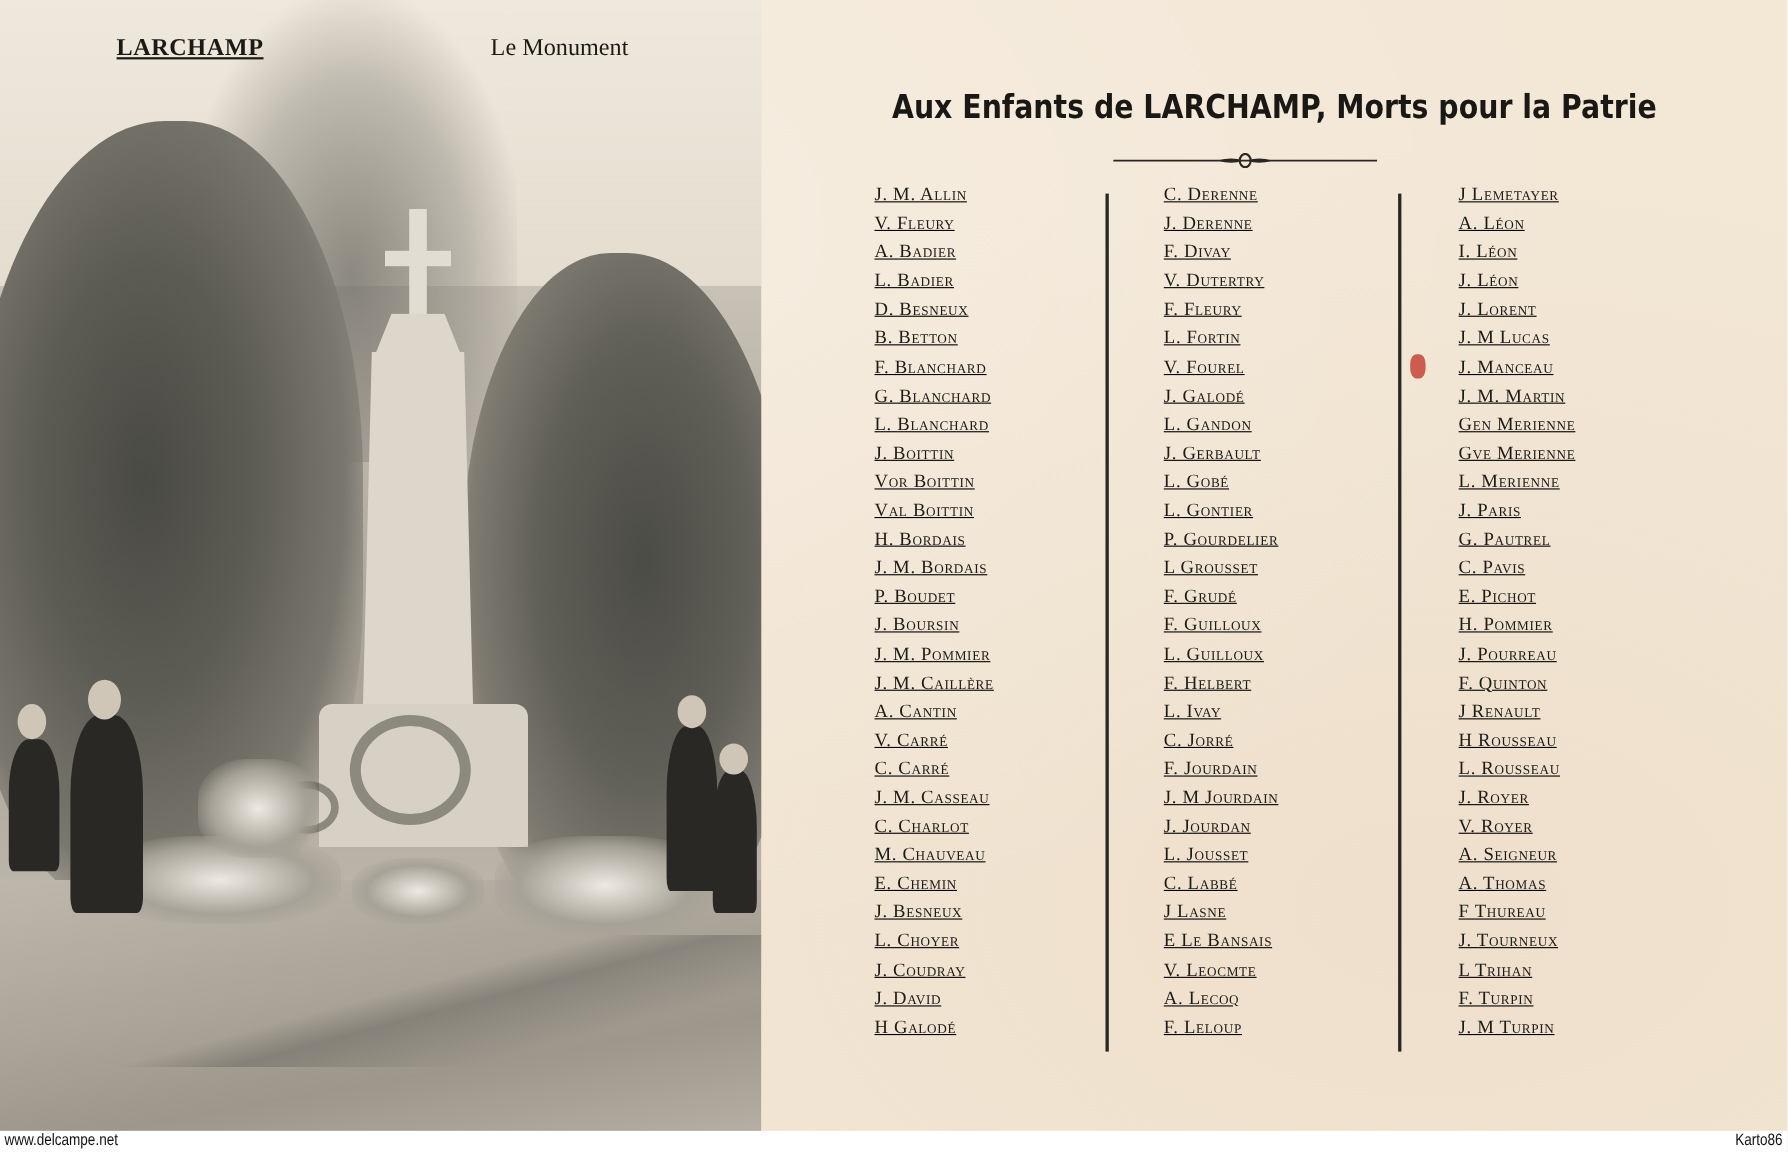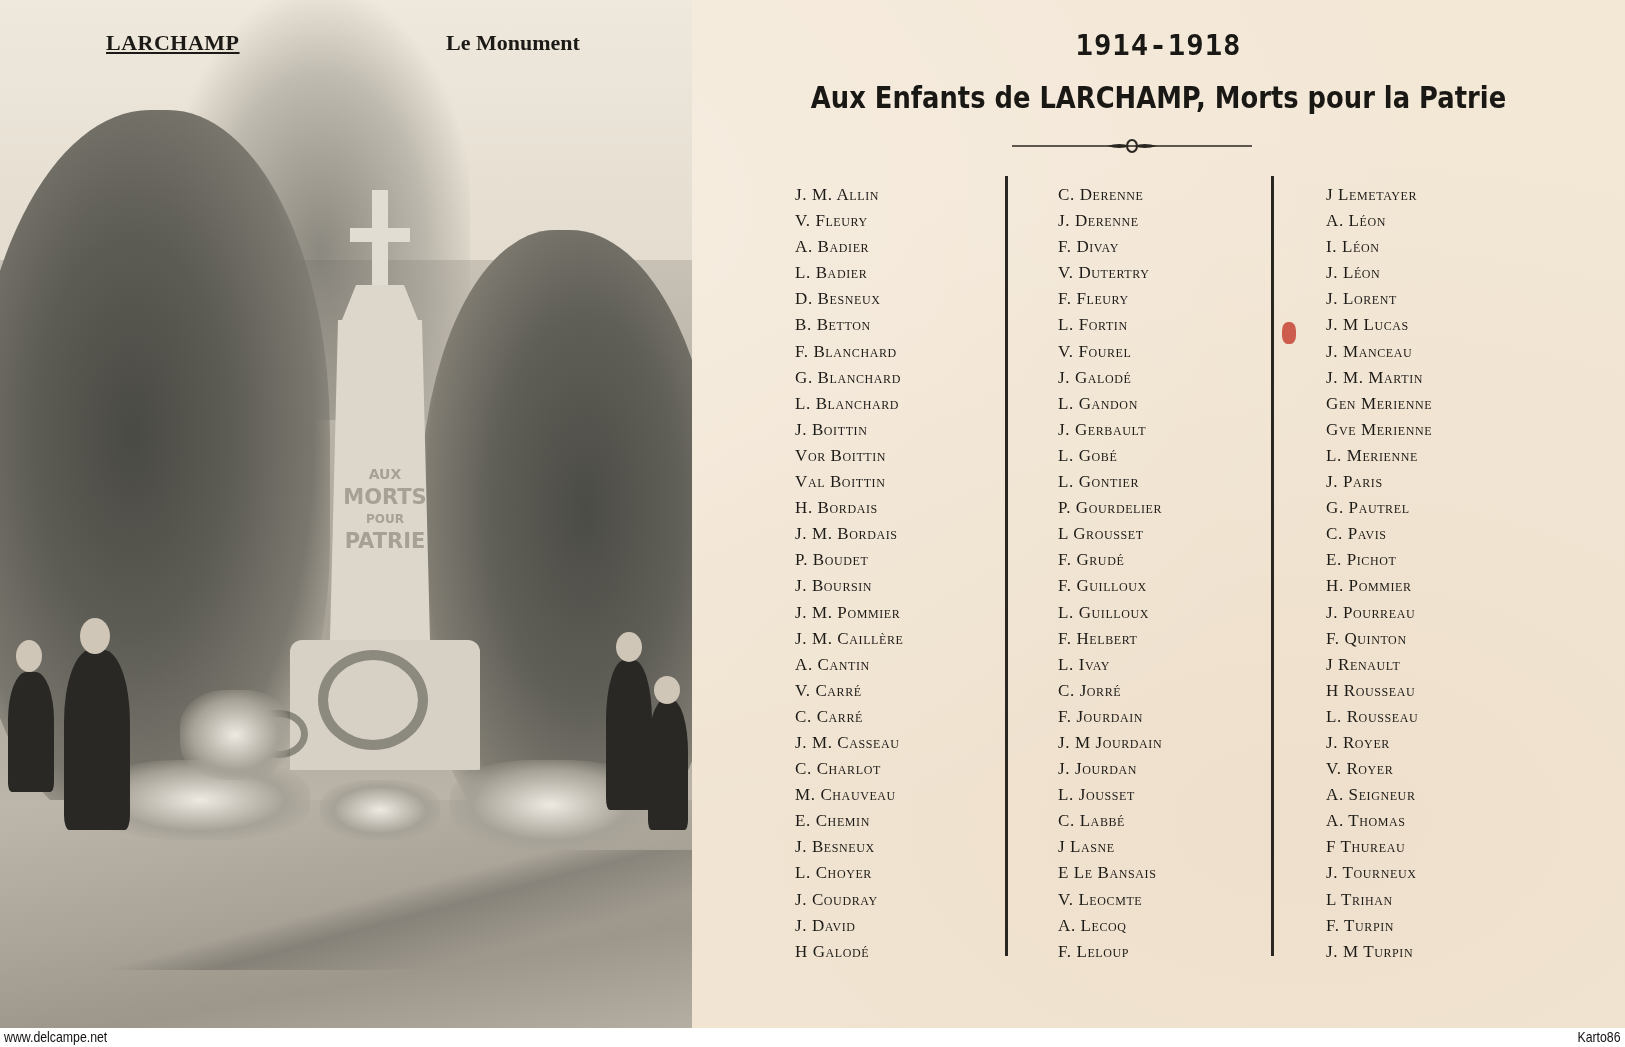--- a/index.html
+++ b/index.html
@@ -43,33 +43,33 @@
       clip-path: polygon(8% 0, 92% 0, 100% 100%, 0 100%); }
     .monument-base { position: absolute; left: 290px; top: 640px; width: 190px; height: 130px; background: #d7d1c5; border-radius: 12px 12px 0 0; }
     .monument-text { position: absolute; left: 335px; top: 465px; width: 100px; text-align: center;
       font-family: "DejaVu Sans", sans-serif; font-weight: bold; color: rgba(120,115,105,0.55); font-size: 21px; line-height: 28px; }
     .wreath { position: absolute; border-radius: 50%; border: 10px solid rgba(90,88,80,0.6); }
     .flowers { position: absolute; border-radius: 40%; background: radial-gradient(ellipse, #eeeae2 0%, #a7a297 55%, rgba(120,116,108,0) 80%); }
     .person { position: absolute; background: #2a2825; border-radius: 40% 40% 8% 8%; }
     .head { position: absolute; background: #cfc6b8; border-radius: 50%; }
 
     .photo-caption-town { position: absolute; left: 106px; top: 30px; font-size: 22px; font-weight: bold; color: #1c1a16; letter-spacing: 0.5px; text-decoration: underline; }
-    .photo-caption-title { position: absolute; left: 446px; top: 30px; font-size: 22px; font-weight: bold; color: #1c1a16; }
+    .photo-caption-title { position: absolute; left: 446px; top: 30px; font-size: 22px; font-weight: normal; color: #1c1a16; }
     .photo-credit { position: absolute; left: 82px; top: 930px; font-size: 16px; font-weight: bold; color: #2a2620; }
 
     
     .years { position: absolute; left: 692px; width: 933px; top: 28px; text-align: center;
       font-family: "DejaVu Sans Mono", monospace; font-weight: bold; font-size: 29px; color: #1a1814; letter-spacing: 1px; }
     .heading { position: absolute; left: 692px; width: 933px; top: 80px; text-align: center;
       font-family: "DejaVu Sans", sans-serif; font-weight: bold; font-size: 30px; color: #1a1814;
       transform: scaleX(0.86); transform-origin: center; white-space: nowrap; }
     .flourish { position: absolute; left: 1012px; top: 139px; width: 240px; height: 14px; }
 
     .col-rule { position: absolute; top: 176px; width: 3px; height: 780px; background: #2a2722; }
-    .col { position: absolute; top: 182px; }
+    .col { position: absolute; top: 164px; text-decoration: underline; }
     .name { height: 26.1px; line-height: 26px; font-size: 17px; color: #1d1b17; white-space: nowrap; letter-spacing: 0.6px; font-variant: small-caps; }
 
     .stain { position: absolute; left: 1282px; top: 322px; width: 14px; height: 22px; background: #c33a2a; border-radius: 40%; opacity: 0.8; }
 
     .watermark-left { position: absolute; left: 4px; top: 1028px; font-family: "Liberation Sans", sans-serif; font-size: 15px; color: #111; transform: scaleX(0.82); transform-origin: left; }
     .watermark-right { position: absolute; right: 4px; top: 1028px; font-family: "Liberation Sans", sans-serif; font-size: 15px; color: #111; transform: scaleX(0.82); transform-origin: right; }
   </style>
 </head>
 <body>
 
@@ -81,26 +81,20 @@
     <div class="tree-l"></div>
     <div class="tree-r"></div>
     <div class="ground"></div>
     <div class="road-edge"></div>
 
     <div class="monument-cross-v"></div>
     <div class="monument-cross-h"></div>
     <div class="monument-top"></div>
     <div class="monument-shaft"></div>
     <div class="monument-base"></div>
-    <div class="monument-text">
-      <div style="font-size:14px;line-height:18px;">AUX</div>
-      <div>MORTS</div>
-      <div style="font-size:12px;line-height:16px;">POUR</div>
-      <div>PATRIE</div>
-    </div>
 
     <div class="wreath" style="left:318px;top:650px;width:110px;height:100px;"></div>
     <div class="wreath" style="left:250px;top:710px;width:58px;height:48px;border-width:7px;"></div>
     <div class="flowers" style="left:90px;top:760px;width:220px;height:80px;"></div>
     <div class="flowers" style="left:320px;top:780px;width:120px;height:60px;"></div>
     <div class="flowers" style="left:450px;top:760px;width:200px;height:90px;"></div>
     <div class="flowers" style="left:180px;top:690px;width:110px;height:90px;"></div>
 
     <div class="person" style="left:8px;top:672px;width:46px;height:120px;"></div>
     <div class="head" style="left:16px;top:640px;width:26px;height:32px;"></div>
@@ -108,21 +102,20 @@
     <div class="head" style="left:80px;top:618px;width:30px;height:36px;"></div>
     <div class="person" style="left:606px;top:660px;width:46px;height:150px;"></div>
     <div class="head" style="left:616px;top:632px;width:26px;height:30px;"></div>
     <div class="person" style="left:648px;top:700px;width:40px;height:130px;"></div>
     <div class="head" style="left:654px;top:676px;width:26px;height:28px;"></div>
 
     <div class="photo-caption-town">LARCHAMP</div>
     <div class="photo-caption-title">Le Monument</div>
   </div>
 
-  <div class="years">1914-1918</div>
   <div class="heading">Aux Enfants de LARCHAMP, Morts pour la Patrie</div>
 
   <svg class="flourish" viewBox="0 0 240 14">
     <path d="M0 7 L95 7 Q108 3 118 7 Q108 11 95 7 Z" fill="#2a2722"></path>
     <path d="M240 7 L145 7 Q132 3 122 7 Q132 11 145 7 Z" fill="#2a2722"></path>
     <line x1="0" y1="7" x2="240" y2="7" stroke="#2a2722" stroke-width="1.5"></line>
     <ellipse cx="120" cy="7" rx="5" ry="6" fill="none" stroke="#2a2722" stroke-width="2"></ellipse>
   </svg>
 
   <div class="col-rule" style="left:1005px;"></div>

